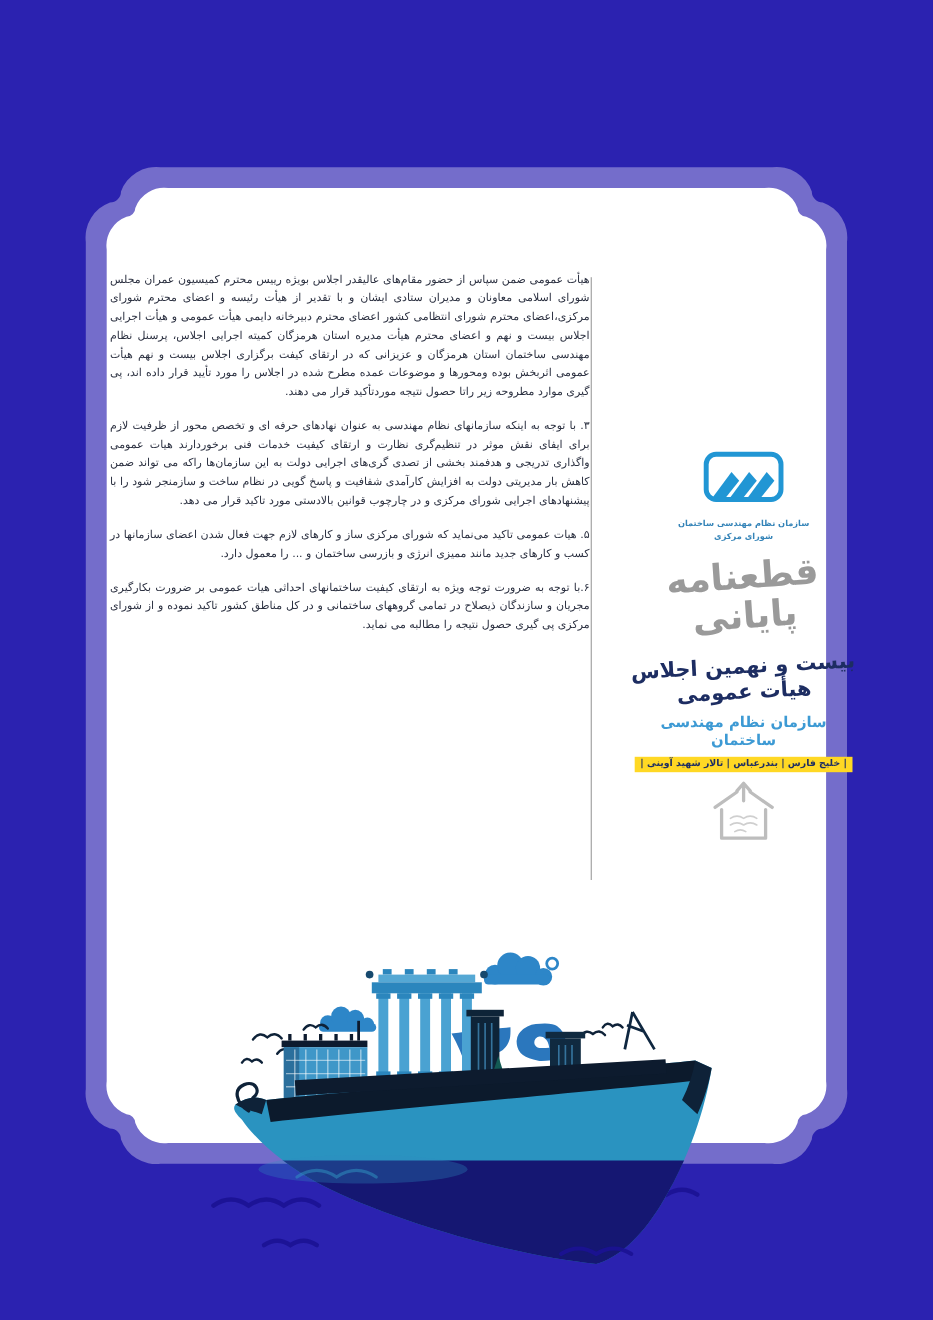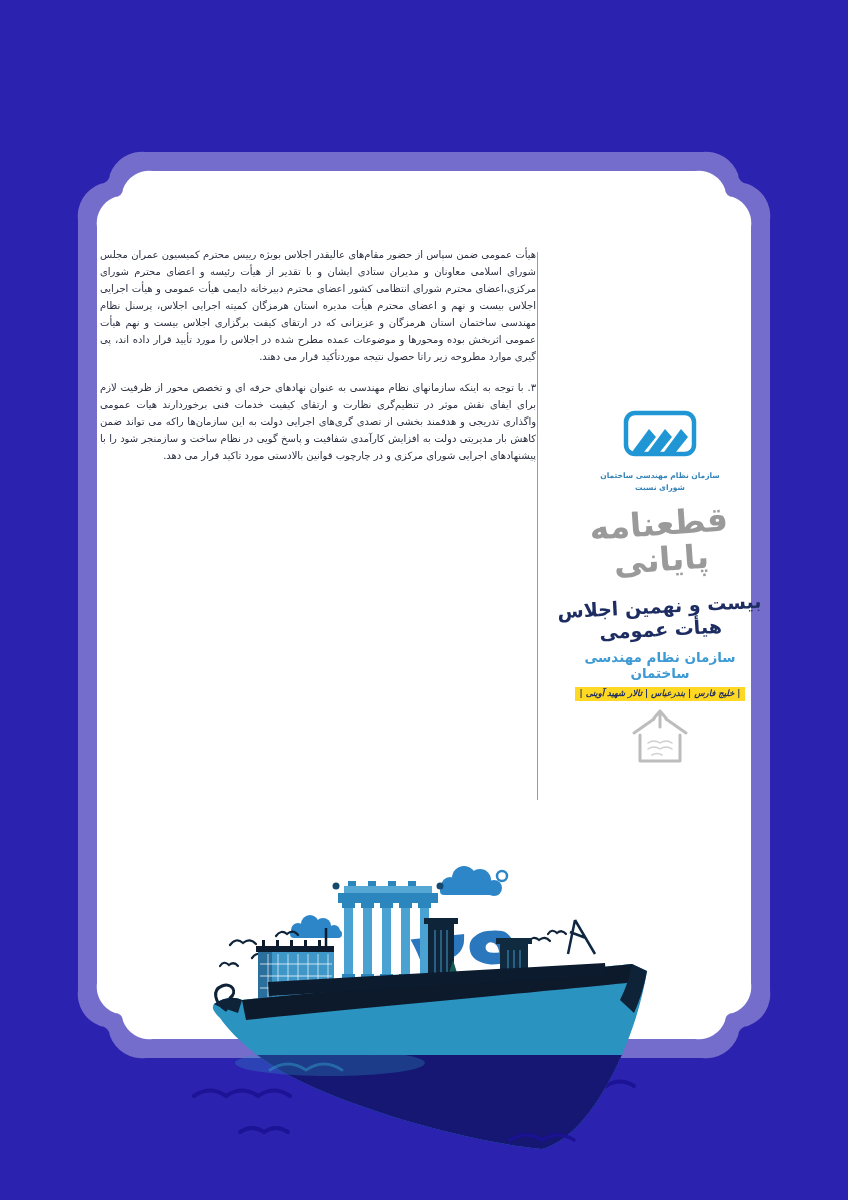--- a/index.html
+++ b/index.html
@@ -4,30 +4,30 @@
 <style>
   html,body{margin:0;padding:0;}
   body{background:#2b22b0;font-family:"DejaVu Sans",sans-serif;}
   .screen{position:relative;width:848px;height:1200px;background:#2b22b0;overflow:hidden;}
   .frame-svg{position:absolute;left:0;top:0;z-index:1;}
   .content{position:absolute;left:0;top:0;width:848px;height:1200px;z-index:2;}
   .text-col{position:absolute;left:100px;top:246px;width:436px;direction:rtl;
             color:#2b3040;font-size:10px;line-height:17px;text-align:justify;}
   .text-col p{margin:0 0 14px 0;}
   .divider{position:absolute;left:537px;top:252px;width:1px;height:548px;background:#9b9b9b;}
-  .side-col{position:absolute;left:556px;top:410px;width:208px;text-align:center;direction:rtl;}
+  .side-col{position:absolute;left:572px;top:410px;width:208px;text-align:center;direction:rtl;}
   .logo-wrap{display:block;margin:0 auto 4px auto;width:76px;}
   .logo-caption{font-size:7.5px;font-weight:bold;color:#3584b8;line-height:1.6;}
   .cal-title{margin-top:12px;font-size:33px;font-weight:bold;color:#9a9a9a;
              transform:rotate(-4deg);line-height:1.1;}
   .cal-subtitle{margin-top:16px;font-size:19px;font-weight:bold;color:#1d2d62;
                 transform:rotate(-3deg);line-height:1.2;}
   .org-name{margin-top:9px;font-size:13.5px;font-weight:bold;color:#3d9ad4;}
   .badge{display:inline-block;background:#ffd824;color:#1d2d62;font-weight:bold;
-         font-size:8.5px;padding:1px 5px;margin-top:4px;line-height:1.4;font-style:italic;}
+         font-size:8.5px;padding:1px 5px;margin-top:4px;line-height:1.4;}
   .stamp-wrap{margin-top:8px;}
   .ship-svg{position:absolute;left:180px;top:850px;z-index:3;}
 </style>
 </head>
 <body>
 
 <div class="screen">
 
   <svg class="frame-svg" width="848" height="1200" viewBox="0 0 848 1200">
     <path fill="#746dcb" d="M 78 220 A 34 34 0 0 1 100 184 A 10 10 0 0 0 110 174 A 34 34 0 0 1 146 152
@@ -38,36 +38,38 @@
          L 695 171 A 28 28 0 0 1 725 189 A 8 8 0 0 0 733 197 A 28 28 0 0 1 751 227
          L 751 983 A 28 28 0 0 1 733 1013 A 8 8 0 0 0 725 1021 A 28 28 0 0 1 695 1039
          L 153 1039 A 28 28 0 0 1 123 1021 A 8 8 0 0 0 115 1013 A 28 28 0 0 1 97 983 Z"></path>
   </svg>
 
   <div class="content">
 
     <div class="text-col" lang="fa">
       <p>هیأت عمومی ضمن سپاس از حضور مقام‌های عالیقدر اجلاس بویژه رییس محترم کمیسیون عمران مجلس شورای اسلامی معاونان و مدیران ستادی ایشان و با تقدیر از هیأت رئیسه و اعضای محترم شورای مرکزی،اعضای محترم شورای انتظامی کشور اعضای محترم دبیرخانه دایمی هیأت عمومی و هیأت اجرایی اجلاس بیست و نهم و اعضای محترم هیأت مدیره استان هرمزگان کمیته اجرایی اجلاس، پرسنل نظام مهندسی ساختمان استان هرمزگان و عزیزانی که در ارتقای کیفت برگزاری اجلاس بیست و نهم هیأت عمومی اثربخش بوده ومحورها و موضوعات عمده مطرح شده در اجلاس را مورد تأیید قرار داده اند، پی گیری موارد مطروحه زیر راتا حصول نتیجه موردتأکید قرار می دهند.</p>
       <p>۳. با توجه به اینکه سازمانهای نظام مهندسی به عنوان نهادهای حرفه ای و تخصص محور از ظرفیت لازم برای ایفای نقش موثر در تنظیم‌گری نظارت و ارتقای کیفیت خدمات فنی برخوردارند هیات عمومی واگذاری تدریجی و هدفمند بخشی از تصدی گری‌های اجرایی دولت به این سازمان‌ها راکه می تواند ضمن کاهش بار مدیریتی دولت به افزایش کارآمدی شفافیت و پاسخ گویی در نظام ساخت و سازمنجر شود را با پیشنهادهای اجرایی شورای مرکزی و در چارچوب قوانین بالادستی مورد تاکید قرار می دهد.</p>
+      <p>۵. هیات عمومی تاکید می‌نماید که شورای مرکزی ساز و کارهای لازم جهت فعال شدن اعضای سازمانها در کسب و کارهای جدید مانند ممیزی انرژی و بازرسی ساختمان و ... را معمول دارد.</p>
+      <p>۶.با توجه به ضرورت توجه ویژه به ارتقای کیفیت ساختمانهای احداثی هیات عمومی بر ضرورت بکارگیری مجریان و سازندگان ذیصلاح در تمامی گروههای ساختمانی و در کل مناطق کشور تاکید نموده و از شورای مرکزی پی گیری حصول نتیجه را مطالبه می نماید.</p>
     </div>
 
     <div class="divider"></div>
 
     <div class="side-col">
 
       <span class="logo-wrap">
         <svg width="76" height="52" viewBox="0 0 76 52">
           <rect x="4" y="3" width="68" height="41" rx="9" fill="none" stroke="#2196d4" stroke-width="4.5"></rect>
           <path d="M 10 42 L 27 19 L 34 27 L 22 42 Z" fill="#2196d4"></path>
           <path d="M 26 42 L 43 19 L 50 27 L 38 42 Z" fill="#2196d4"></path>
           <path d="M 42 42 L 59 19 L 66 27 L 54 42 Z" fill="#2196d4"></path>
         </svg>
       </span>
       <div class="logo-caption">سازمان نظام مهندسی ساختمان</div>
-      <div class="logo-caption">شورای نسبت</div>
+      <div class="logo-caption">شورای مرکزی</div>
 
       <div class="cal-title">قطعنامه پایانی</div>
       <div class="cal-subtitle">بیست و نهمین اجلاس هیأت عمومی</div>
       <div class="org-name">سازمان نظام مهندسی ساختمان</div>
 
       <div>
         <span class="badge">| خلیج فارس | بندرعباس | تالار شهید آوینی |</span>
       </div>
 
       <div class="stamp-wrap">

